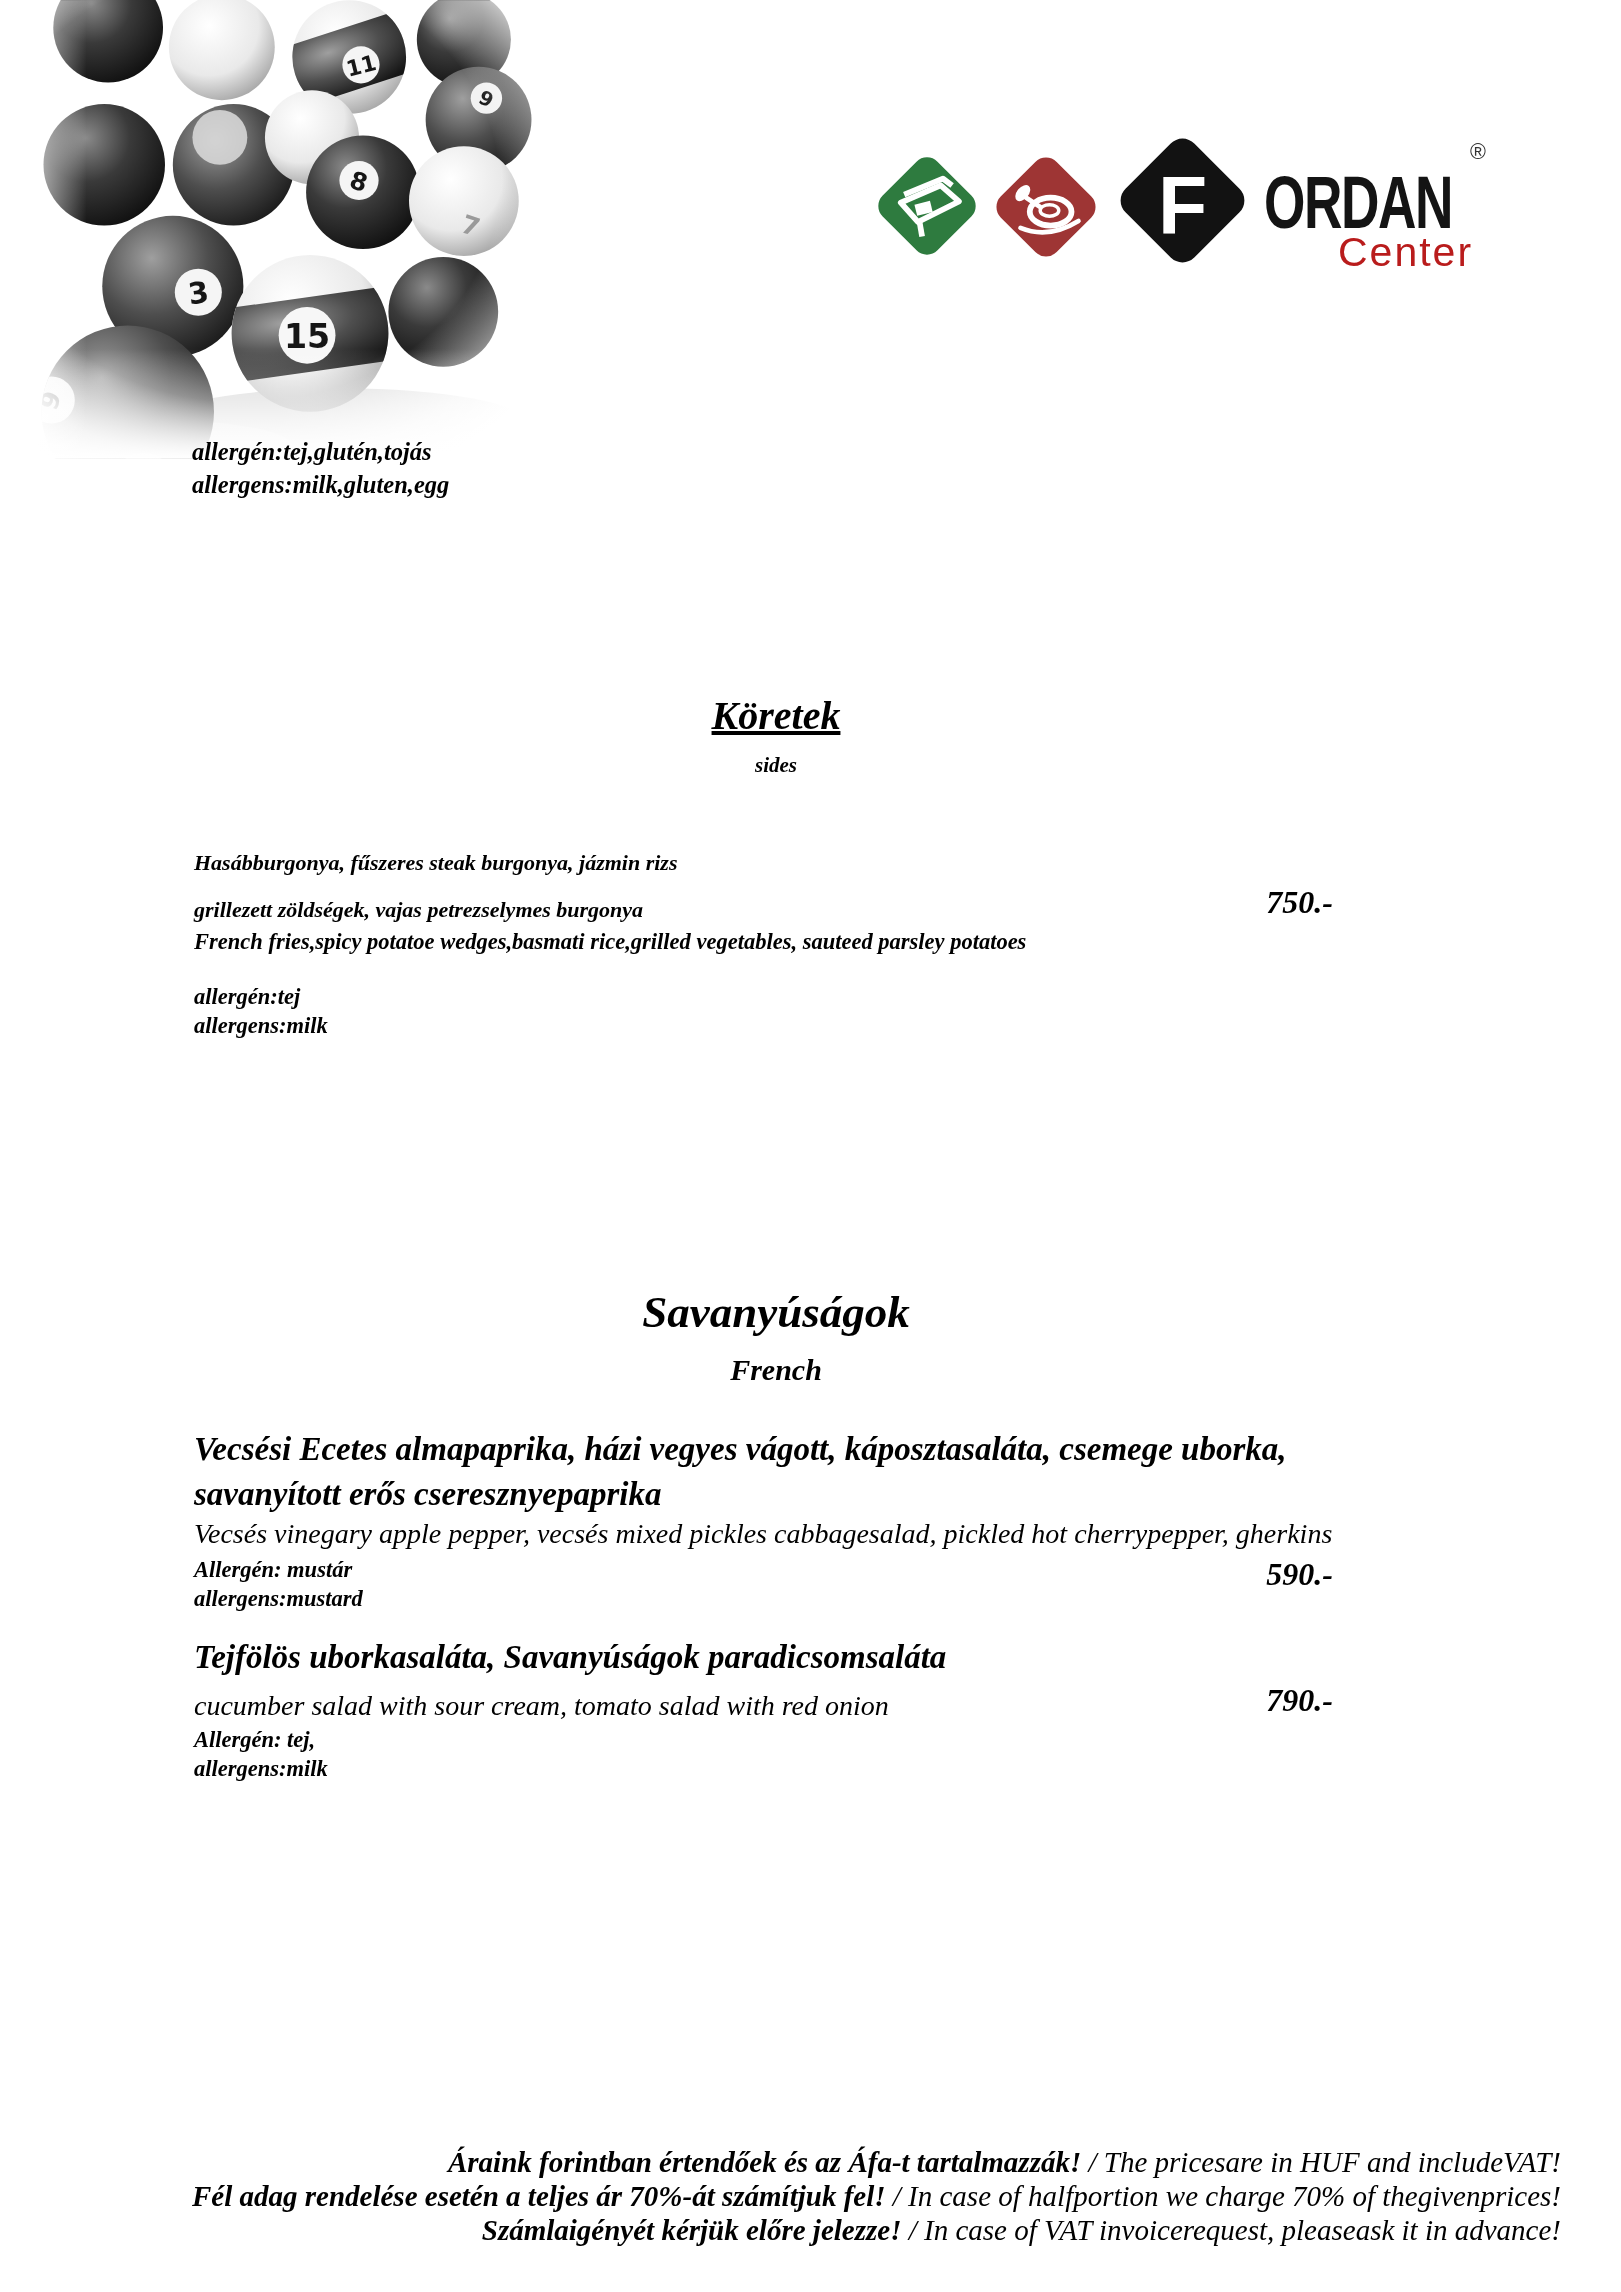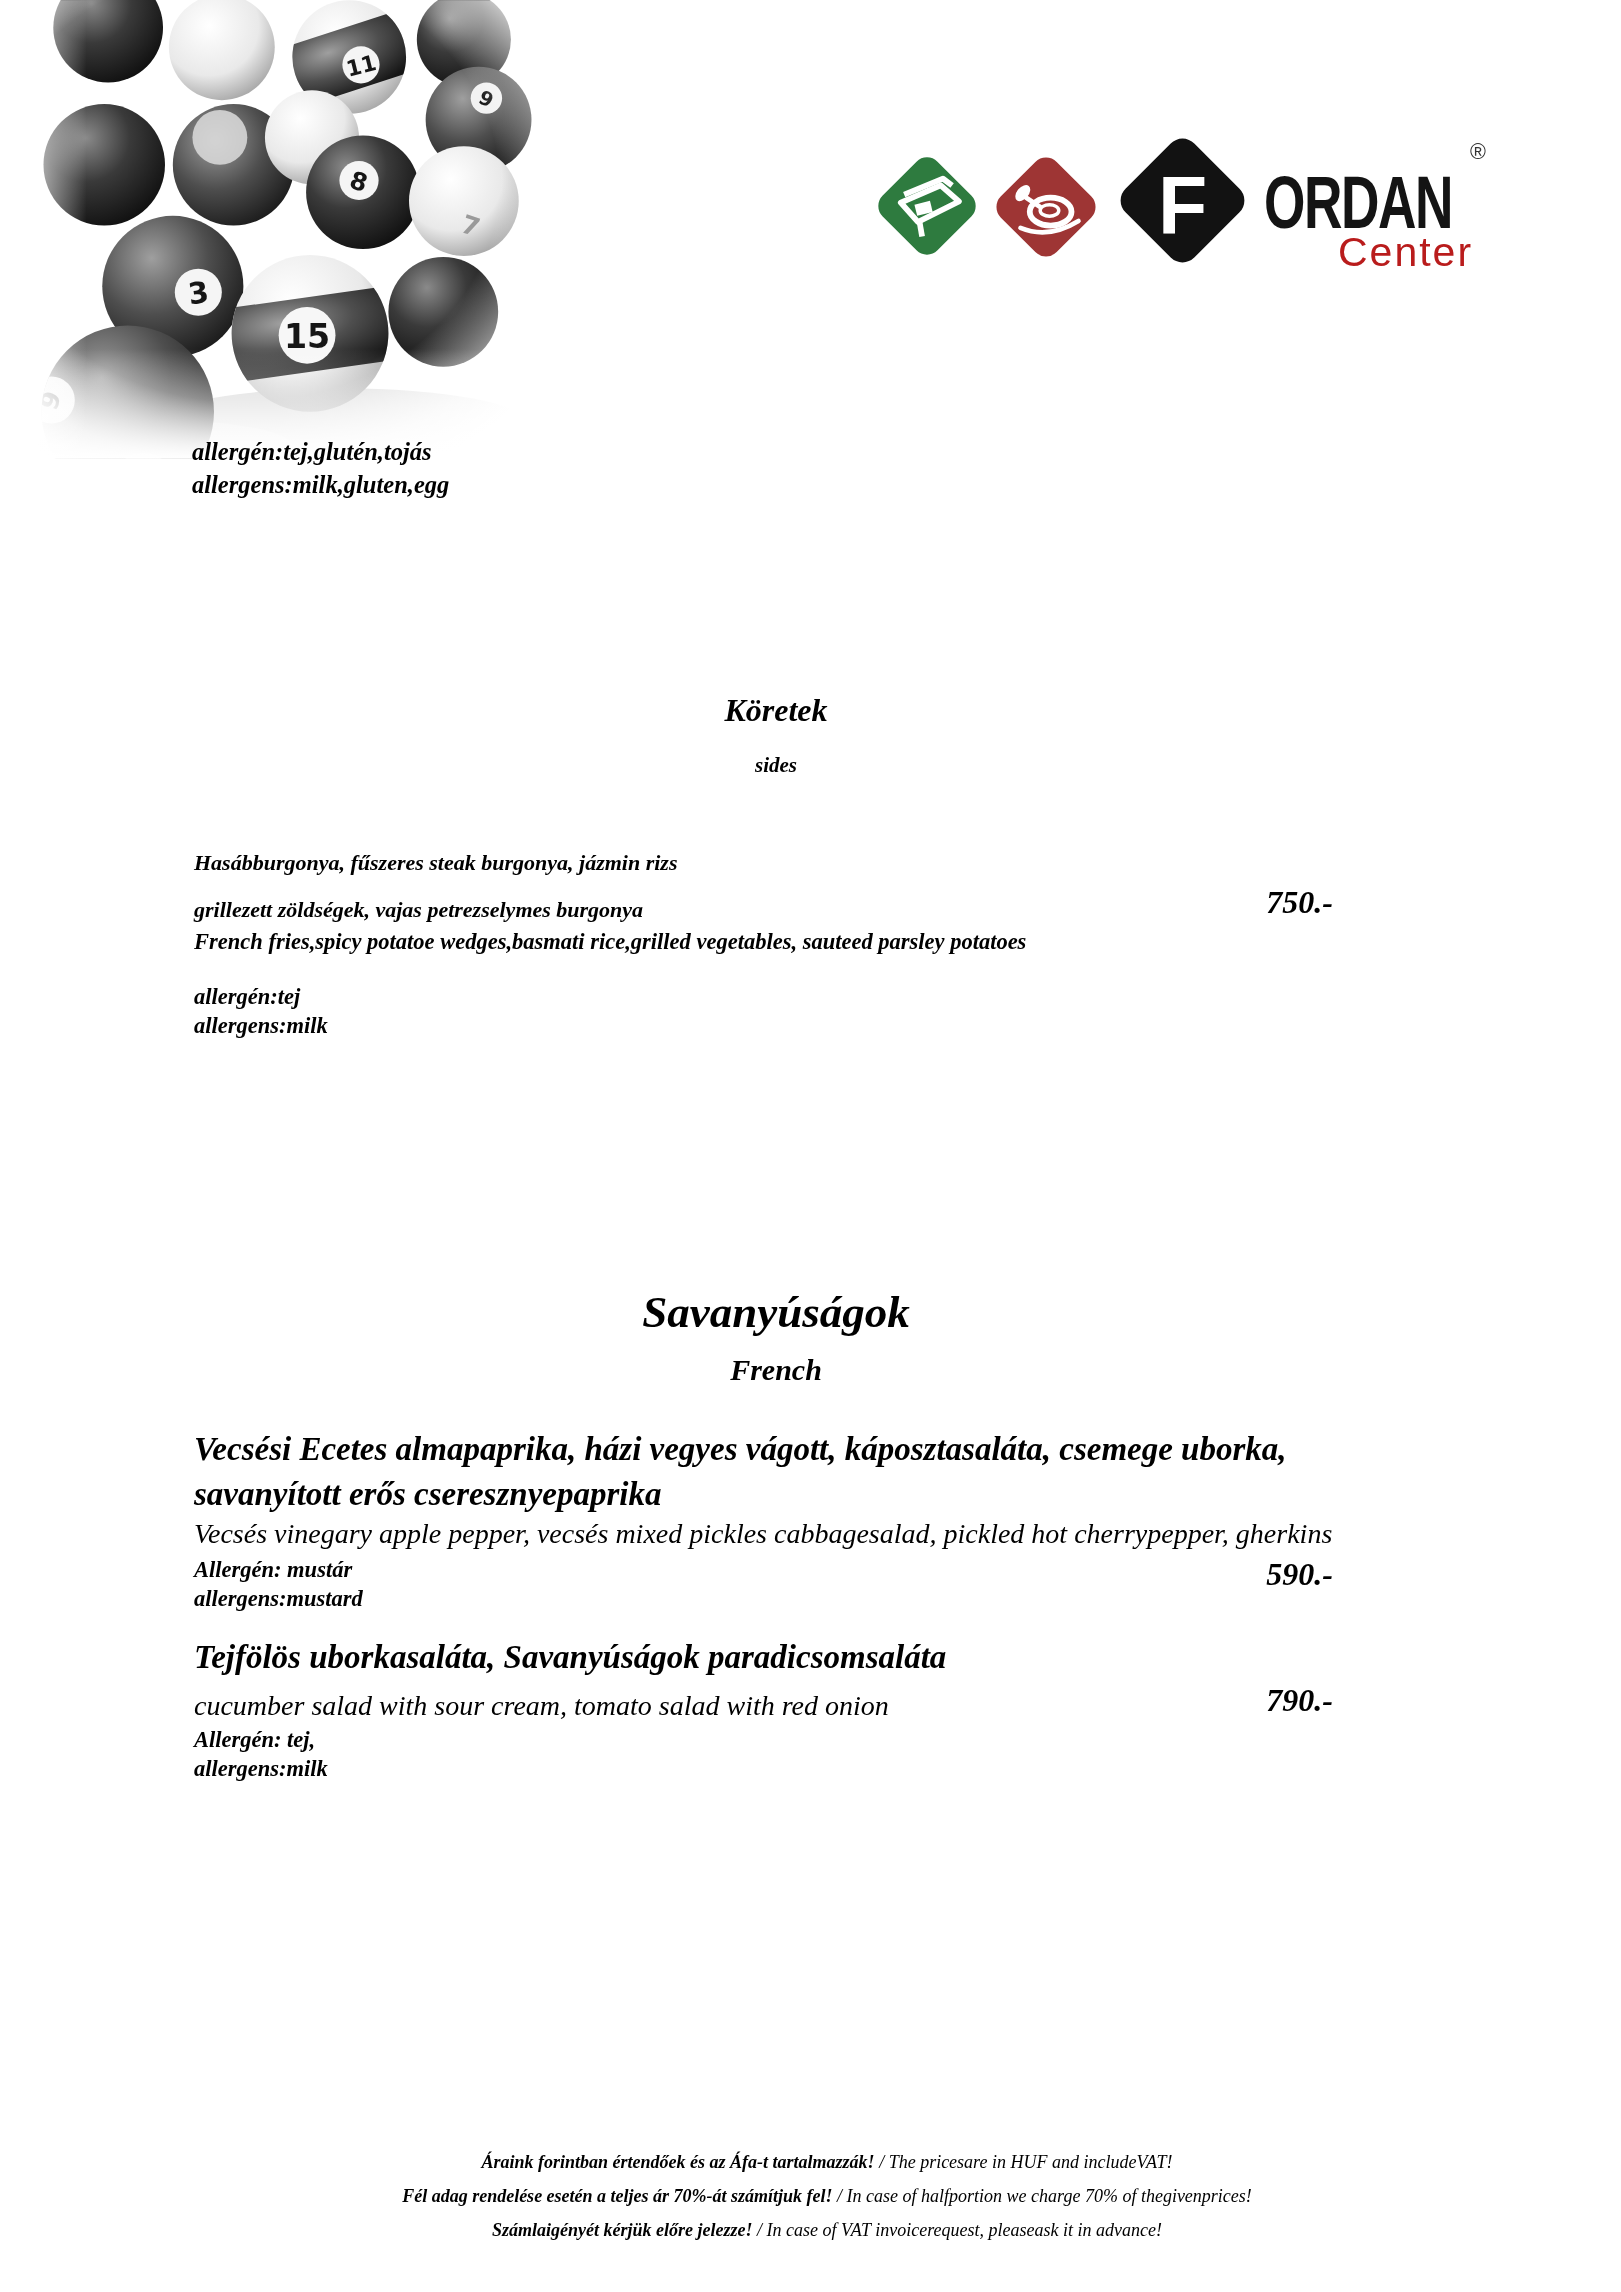--- a/index.html
+++ b/index.html
@@ -8,23 +8,23 @@
   .abs{position:absolute;}
   .bi{font-style:italic;font-weight:bold;}
   .i{font-style:italic;font-weight:normal;}
   .center-col{left:129px;width:1294px;text-align:center;}
   .name{font-size:22px;line-height:47px;letter-spacing:0px;}
   .name2{font-size:33px;line-height:45px;}
   .price{font-size:32px;left:1137px;width:196px;text-align:right;}
   .desc-sm{font-size:22.5px;}
   .desc-lg{font-size:28px;}
   .allerg{font-size:22.5px;line-height:29px;}
-  .sect-title{font-size:32px;}
+  .sect-title{font-size:40px;text-decoration:underline;}
   .sect-sub{font-size:21px;}
-  .footer{left:75px;width:1504px;text-align:center;font-size:18px;line-height:34px;}
+  .footer{left:57px;width:1504px;text-align:right;font-size:29px;line-height:34px;}
   .brand-name{font-family:"Liberation Sans",sans-serif;font-weight:bold;font-size:74px;
               letter-spacing:-2px;color:#141414;transform:scaleX(.72);transform-origin:left top;
               white-space:nowrap;}
   .brand-sub{font-family:"Liberation Sans",sans-serif;font-size:41px;color:#b91c1c;
              letter-spacing:2px;}
   .brand-reg{font-family:"Liberation Sans",sans-serif;font-size:21.6px;color:#333;}
   svg text{font-family:"DejaVu Sans",sans-serif;font-weight:bold;}
 </style>
 </head>
 <body>

